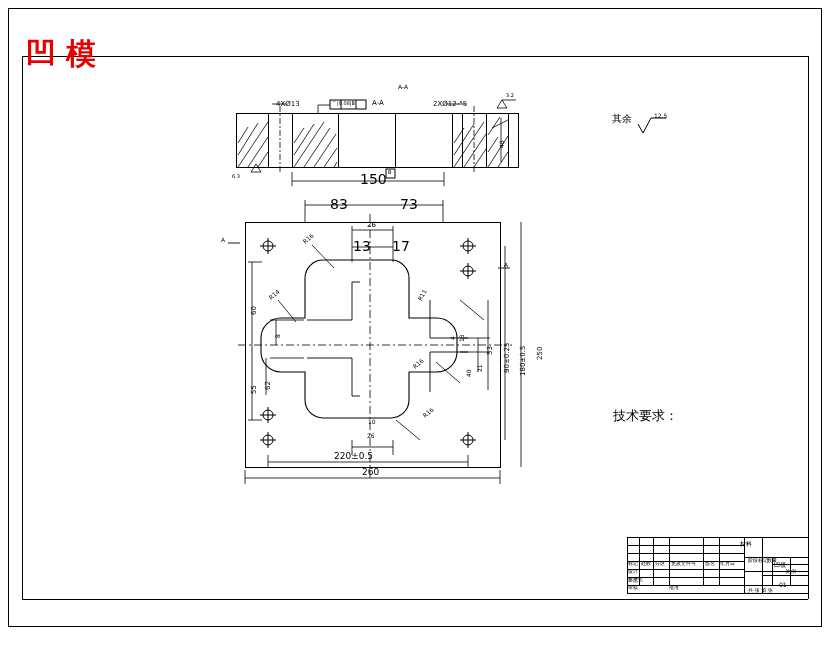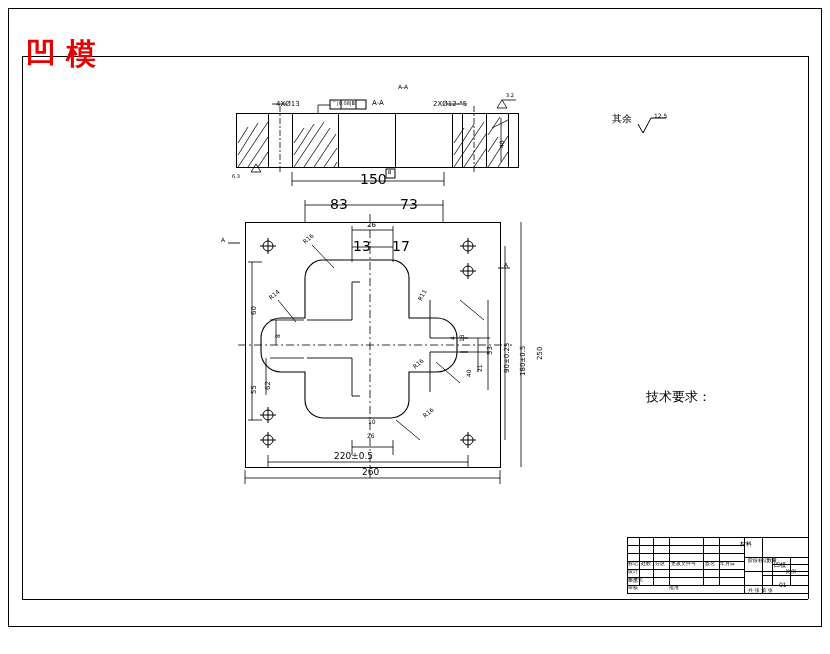--- a/index.html
+++ b/index.html
@@ -267,21 +267,21 @@
 
   <div class="txt t6" style="left:302px;top:240px;transform:rotate(-38deg);transform-origin:0 0;">R16</div>
   <div class="txt t6" style="left:268px;top:296px;transform:rotate(-38deg);transform-origin:0 0;">R14</div>
   <div class="txt t6" style="left:417px;top:299px;transform:rotate(-62deg);transform-origin:0 0;">R11</div>
   <div class="txt t6" style="left:412px;top:365px;transform:rotate(-38deg);transform-origin:0 0;">R16</div>
   <div class="txt t6" style="left:422px;top:414px;transform:rotate(-38deg);transform-origin:0 0;">R16</div>
 
   <div class="txt t6" style="left:221px;top:237px;">A</div>
   <div class="txt t6" style="left:504px;top:262px;">A</div>
 
-  <div class="tech" style="left:613px;top:384px;margin-left:33px;">
+  <div class="tech" style="left:613px;top:403px;">
     <div>技术要求：</div>
   </div>
 
   <svg width="200" height="80" style="left:627px;top:537px;">
     <g stroke="#000" fill="none" stroke-width="1" shape-rendering="crispEdges">
       <rect x="0" y="0" width="181" height="56"></rect>
       <line x1="0" y1="8" x2="117" y2="8"></line>
       <line x1="0" y1="16" x2="117" y2="16"></line>
       <line x1="0" y1="24" x2="117" y2="24"></line>
       <line x1="0" y1="32" x2="117" y2="32"></line>

